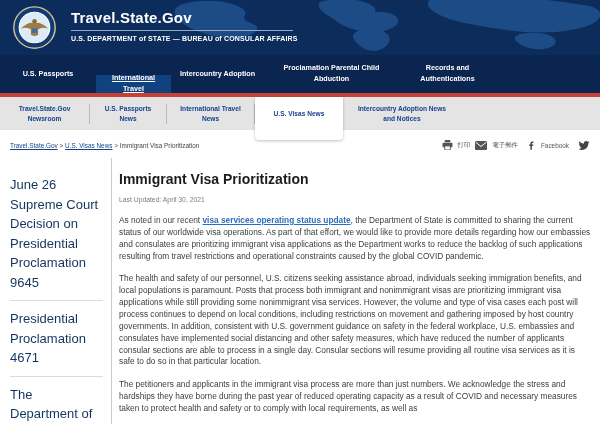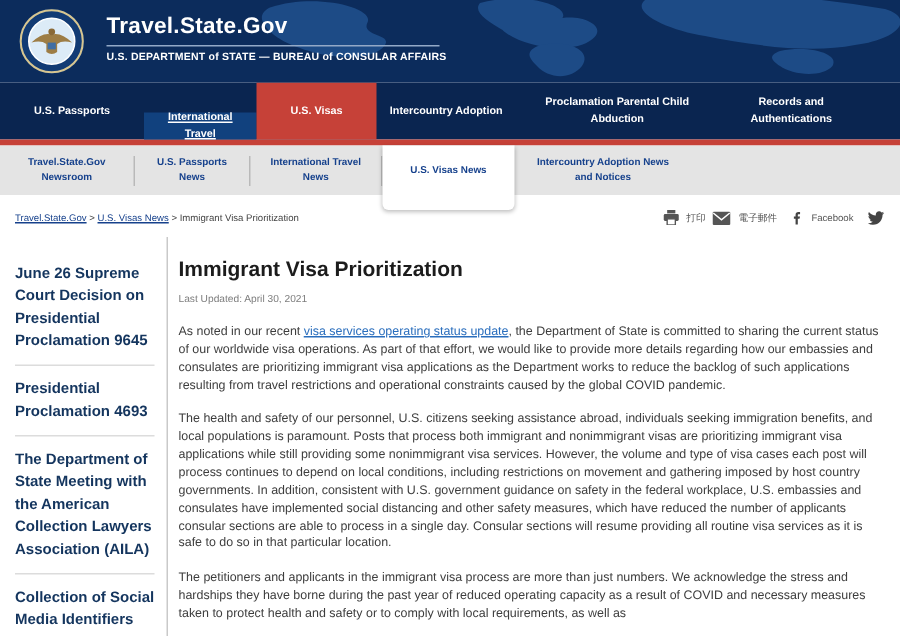--- a/index.html
+++ b/index.html
@@ -46,28 +46,28 @@
   .breadcrumb{font-size:6.4px;color:#444;}
   .crumb-link{color:var(--nav-link);text-decoration:underline;cursor:pointer;}
   .share{display:flex;align-items:center;gap:5px;font-size:6.4px;color:#555;}
   .share .ic{display:inline-flex;align-items:center;cursor:pointer;}
   .share svg{display:block;}
   .fb-gap{margin-left:4px;}
 
   
   .content{display:flex;align-items:stretch;min-height:266px;}
   .sidebar{width:112px;flex:0 0 112px;padding:9px 8px 0 10px;border-right:1px solid #c9c9c9;}
-  .sidebar-item{font-size:10px;font-weight:bold;color:var(--sidebar-text);
+  .sidebar-item{font-size:13px;font-weight:normal;color:var(--sidebar-text);
     padding:8px 0;border-bottom:1px solid #dcdcdc;line-height:1.5;cursor:pointer;}
   .sidebar-item:last-child{border-bottom:none;}
   .main{flex:1;padding:13px 8px 0 7px;}
   .article-title{font-size:14px;font-weight:bold;color:#1c1c1c;margin-bottom:9px;}
   .updated{font-size:6.8px;color:#7d7d7d;margin-bottom:12px;}
   .para{font-size:8.3px;color:var(--body-text);line-height:1.43;margin-bottom:11px;}
-  .body-link{color:var(--link-blue);text-decoration:underline;font-weight:normal;cursor:pointer;}
+  .body-link{color:var(--link-blue);text-decoration:underline;font-weight:bold;cursor:pointer;}
 </style>
 </head>
 <body>
 
 <div class="header">
   <svg class="map-svg" width="430" height="55" viewBox="0 0 430 55">
     <path d="M10 5 C40 -5 80 5 75 15 C70 25 95 22 85 32 C70 45 30 35 15 25 C5 18 0 10 10 5 Z" fill="#1d4b86"></path>
     <path d="M150 2 C180 -6 210 4 205 12 C220 10 235 18 225 26 C210 38 175 30 165 20 C155 14 145 8 150 2 Z" fill="#1d4b86"></path>
     <path d="M190 30 C210 26 225 34 218 44 C210 54 195 52 188 44 C182 38 180 34 190 30 Z" fill="#1d4b86"></path>
     <path d="M260 0 C300 -8 360 -4 420 6 C440 12 430 26 400 30 C370 36 330 30 300 24 C275 20 250 8 260 0 Z" fill="#1d4b86"></path>
@@ -84,21 +84,20 @@
   </svg>
   <div class="brand">
     <span class="brand-title">Travel.State.Gov</span>
     <div class="brand-sub">U.S. DEPARTMENT of STATE — BUREAU of CONSULAR AFFAIRS</div>
   </div>
 </div>
 
 <div class="pnav">
   <div class="pnav-item pw1">U.S. Passports</div>
   <div class="pnav-item pw2 active-blue">International Travel</div>
-  <div class="pnav-item pw3 active-red">U.S. Visas</div>
   <div class="pnav-item pw4">Intercountry Adoption</div>
   <div class="pnav-item pw5">Proclamation Parental Child Abduction</div>
   <div class="pnav-item pw6">Records and Authentications</div>
   <div class="pnav-filler"></div>
 </div>
 <div class="red-line"></div>
 
 <div class="snav">
   <div class="snav-item sw1">Travel.State.Gov Newsroom</div>
   <div class="snav-item sw2">U.S. Passports News</div>
@@ -141,21 +140,21 @@
       <svg width="12" height="10" viewBox="0 0 24 22">
         <path d="M23.95 4.57a10 10 0 0 1-2.82.77 4.96 4.96 0 0 0 2.16-2.72c-.95.56-2.01.96-3.13 1.18A4.92 4.92 0 0 0 16.6 2c-2.72 0-4.92 2.2-4.92 4.92 0 .39.04.76.12 1.12A13.97 13.97 0 0 1 1.64 2.9a4.93 4.93 0 0 0 1.52 6.57 4.9 4.9 0 0 1-2.23-.61v.06c0 2.38 1.7 4.37 3.95 4.83a4.94 4.94 0 0 1-2.22.08 4.93 4.93 0 0 0 4.6 3.42A9.87 9.87 0 0 1 0 19.54a13.94 13.94 0 0 0 7.55 2.21c9.06 0 14.01-7.5 14.01-14.01 0-.21 0-.42-.02-.63a10.02 10.02 0 0 0 2.41-2.54z" fill="#444"></path>
       </svg>
     </span>
   </div>
 </div>
 
 <div class="content">
   <div class="sidebar">
     <div class="sidebar-item">June 26 Supreme Court Decision on Presidential Proclamation 9645</div>
-    <div class="sidebar-item">Presidential Proclamation 4693</div>
+    <div class="sidebar-item">Presidential Proclamation 4671</div>
     <div class="sidebar-item">The Department of State Meeting with the American Collection Lawyers Association (AILA)</div>
     <div class="sidebar-item">Collection of Social Media Identifiers from U.S. Visa Applicants</div>
   </div>
   <div class="main">
     <div class="article-title">Immigrant Visa Prioritization</div>
     <div class="updated">Last Updated: April 30, 2021</div>
     <p class="para"><span>As noted in our recent </span><span class="body-link">visa services operating status update</span><span>, the Department of State is committed to sharing the current status of our worldwide visa operations.  As part of that effort, we would like to provide more details regarding how our embassies and consulates are prioritizing immigrant visa applications as the Department works to reduce the backlog of such applications resulting from travel restrictions and operational constraints caused by the global COVID pandemic.</span></p>
     <p class="para">The health and safety of our personnel, U.S. citizens seeking assistance abroad, individuals seeking immigration benefits, and local populations is paramount.  Posts that process both immigrant and nonimmigrant visas are prioritizing immigrant visa applications while still providing some nonimmigrant visa services.  However, the volume and type of visa cases each post will process continues to depend on local conditions, including restrictions on movement and gathering imposed by host country governments.  In addition, consistent with U.S. government guidance on safety in the federal workplace, U.S. embassies and consulates have implemented social distancing and other safety measures, which have reduced the number of applicants consular sections are able to process in a single day.  Consular sections will resume providing all routine visa services as it is safe to do so in that particular location.</p>
     <p class="para">The petitioners and applicants in the immigrant visa process are more than just numbers.  We acknowledge the stress and hardships they have borne during the past year of reduced operating capacity as a result of COVID and necessary measures taken to protect health and safety or to comply with local requirements, as well as</p>
   </div>

